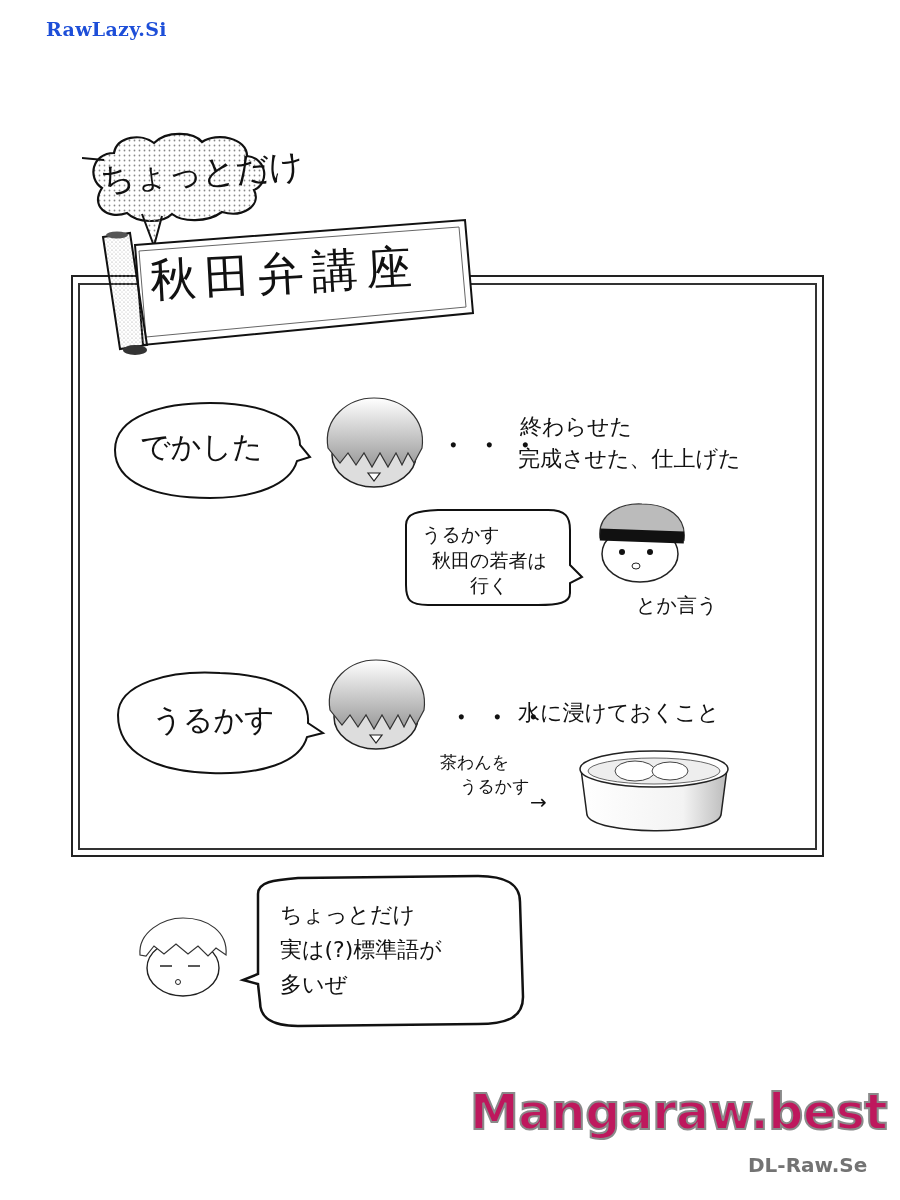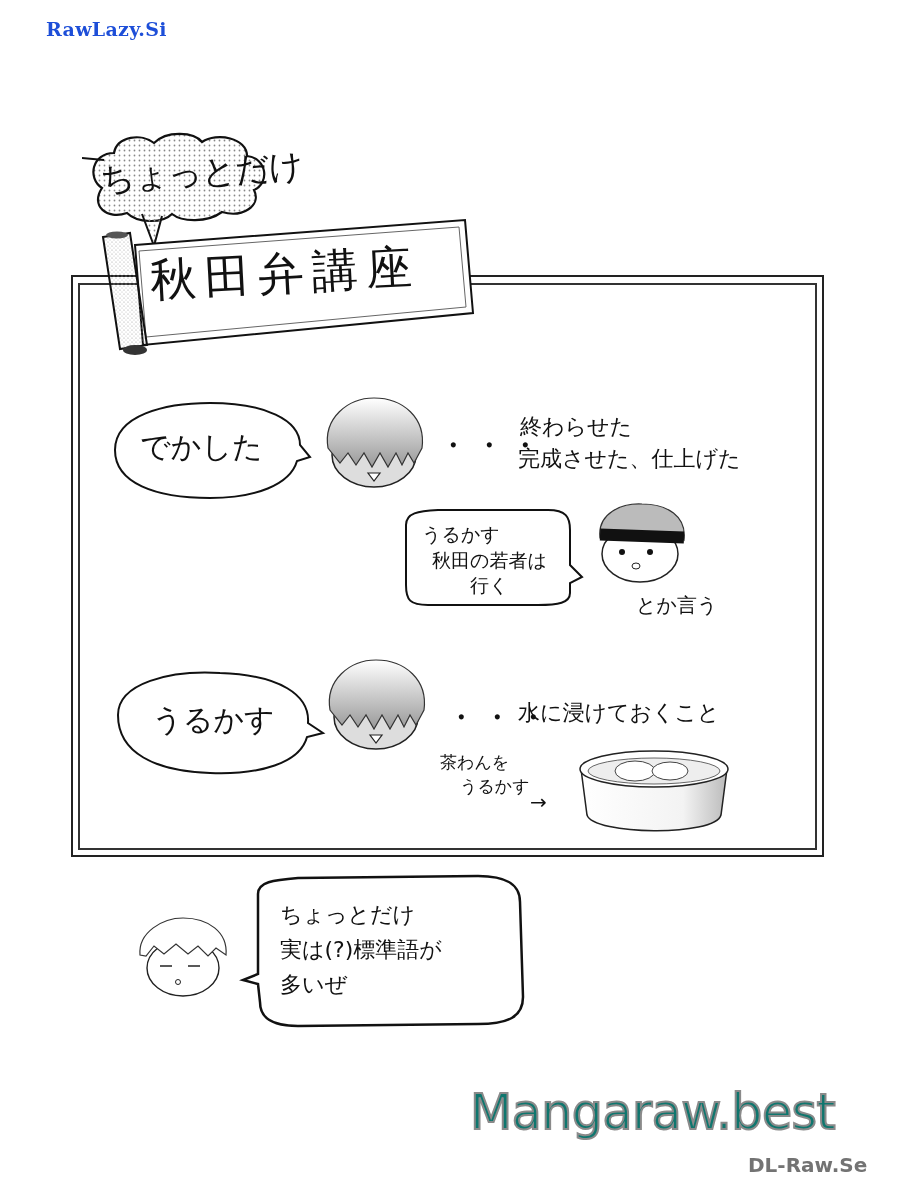--- a/index.html
+++ b/index.html
@@ -7,22 +7,22 @@
   body { position: relative; font-family: "DejaVu Sans", sans-serif; color: #111; }
 
   .abs { position: absolute; }
 
   
   .wm-top {
     left: 46px; top: 18px; font-family: "DejaVu Serif", serif; font-weight: bold;
     font-size: 19px; color: #1d4ed8; letter-spacing: 0.3px;
   }
   .wm-mid {
-    left: 470px; top: 1084px; font-family: "DejaVu Sans", sans-serif; font-weight: normal;
-    font-size: 49px; color: #0f766e; letter-spacing: -0.5px;
+    left: 470px; top: 1084px; font-family: "DejaVu Sans", sans-serif; font-weight: bold;
+    font-size: 49px; color: #be185d; letter-spacing: -0.5px;
     -webkit-text-stroke: 2px #8a8a8a;
   }
   .wm-bot {
     left: 748px; top: 1153px; font-family: "DejaVu Sans", sans-serif; font-weight: bold;
     font-size: 20px; color: #737373;
   }
 
   
   .frame-outer {
     left: 71px; top: 275px; width: 753px; height: 582px;

